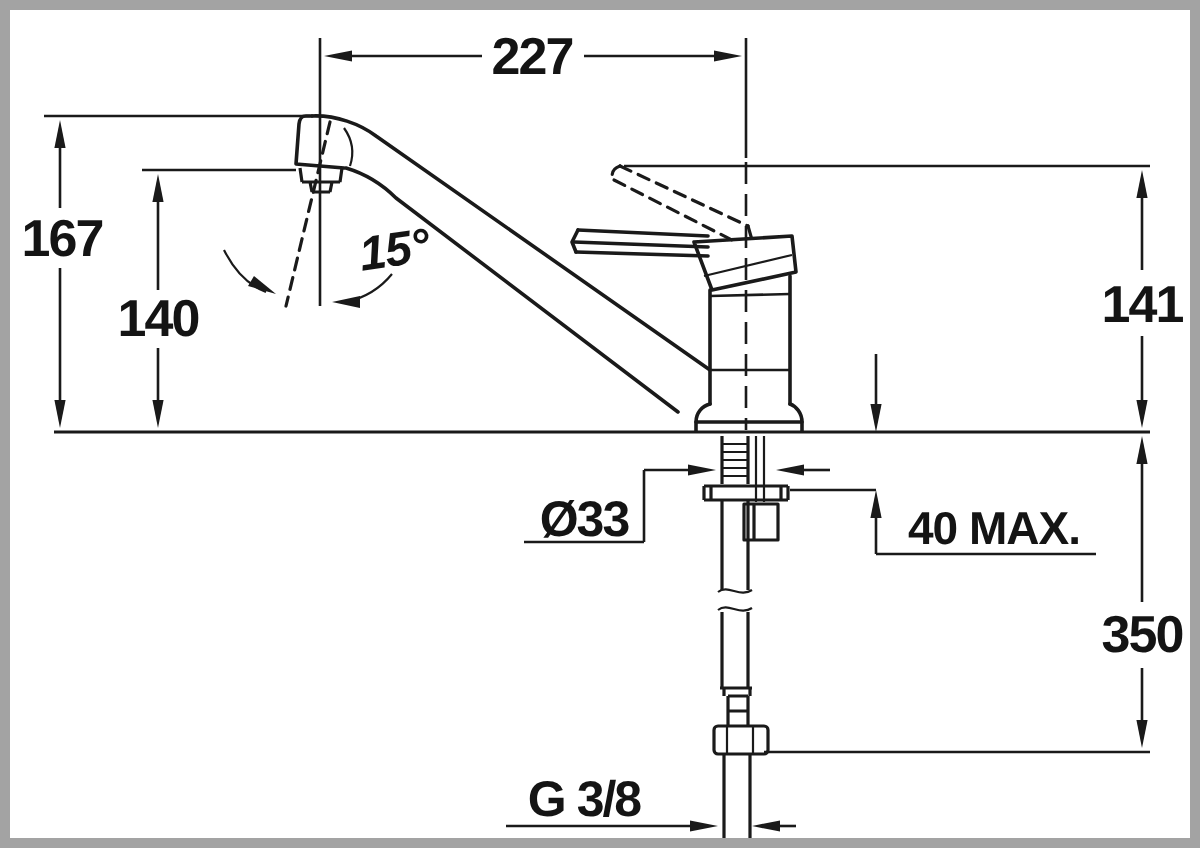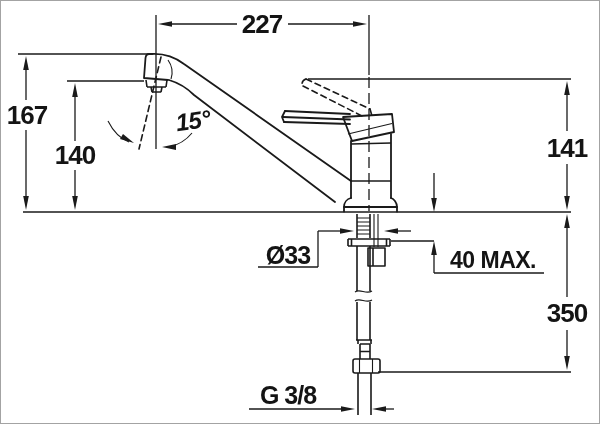--- a/index.html
+++ b/index.html
@@ -1,18 +1,18 @@
 <!DOCTYPE html>
 <html><head>
 <meta charset="utf-8">
 <style>
   html,body{margin:0;padding:0;background:#eee;}
   .canvas{
     position:relative;width:600px;height:424px;background:#fff;
-    border:1px solid #a3a3a3;box-sizing:border-box;overflow:hidden;
+    border:5px solid #a3a3a3;box-sizing:border-box;overflow:hidden;
     font-family:"Liberation Sans",sans-serif;
     text-align:center;
   }
   svg{display:block;}
   .ln{stroke:#1a1a1a;fill:none;stroke-width:1.3;stroke-linecap:butt;}
   .out{stroke:#1a1a1a;fill:none;stroke-width:1.8;stroke-linejoin:round;stroke-linecap:round;}
   .mid2{stroke:#1a1a1a;fill:none;stroke-width:1.6;stroke-linejoin:round;}
   .thin{stroke:#1a1a1a;fill:none;stroke-width:1.1;}
   .arr{fill:#1a1a1a;stroke:none;}
   .dash{stroke:#1a1a1a;fill:none;stroke-width:1.6;stroke-dasharray:6 4;stroke-linecap:round;}

